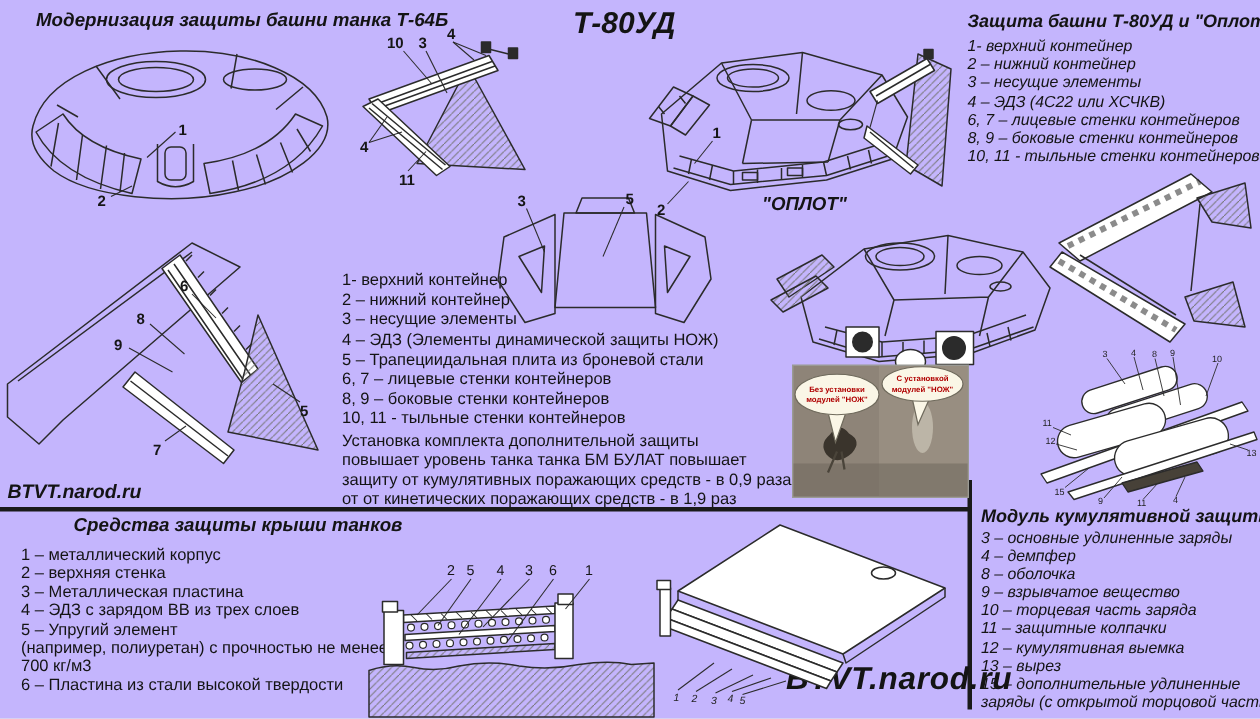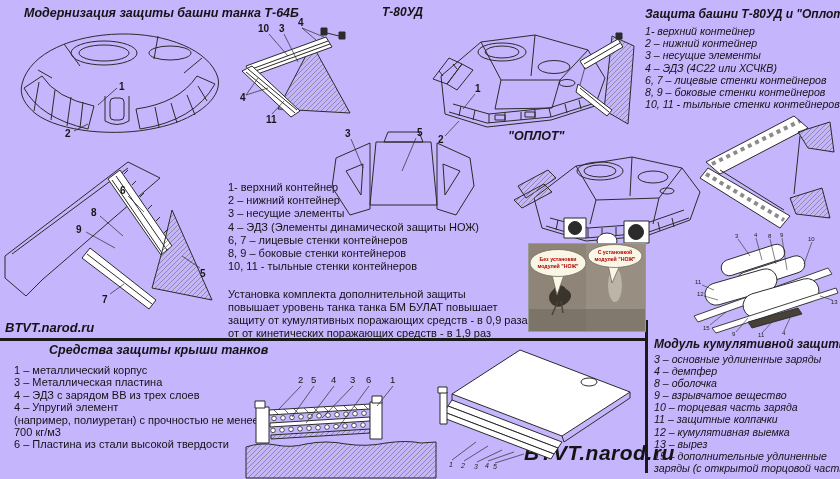--- a/index.html
+++ b/index.html
@@ -30,61 +30,63 @@
 
   <svg width="0" height="0" style="position:absolute">
     <defs>
       <pattern id="ht" patternUnits="userSpaceOnUse" width="5" height="5">
         <path d="M0,5 L5,0" stroke="#777" stroke-width="0.7" fill="none"></path>
       </pattern>
     </defs>
   </svg>
 
   <div class="abs b-title" style="left:24px;top:6px;">Модернизация защиты башни танка Т-64Б</div>
-  <div class="abs b-title" style="left:382px;top:5px;font-size:12px;">Т-80УД</div>
+  <div class="abs b-title" style="left:382px;top:5px;font-size:20px;">Т-80УД</div>
   <div class="abs b-title" style="left:508px;top:129px;">"ОПЛОТ"</div>
 
   <div class="abs" style="left:645px;top:7px;width:200px;">
     <div class="p-head">Защита башни Т-80УД и "Оплот"</div>
     <div class="list-i">1- верхний контейнер</div>
     <div class="list-i">2 – нижний контейнер</div>
     <div class="list-i">3 – несущие элементы</div>
     <div class="list-i">4 – ЭДЗ (4С22 или ХСЧКВ)</div>
     <div class="list-i">6, 7 – лицевые стенки контейнеров</div>
     <div class="list-i">8, 9 – боковые стенки контейнеров</div>
     <div class="list-i">10, 11 -  тыльные стенки контейнеров</div>
   </div>
 
   <div class="abs" style="left:228px;top:181px;">
     <div class="leg-i">1- верхний контейнер</div>
     <div class="leg-i">2 – нижний контейнер</div>
     <div class="leg-i">3 – несущие элементы</div>
     <div class="leg-i">4 – ЭДЗ (Элементы динамической защиты НОЖ)</div>
+    <div class="leg-i">5 – Трапециидальная плита из броневой стали</div>
     <div class="leg-i">6, 7 – лицевые стенки контейнеров</div>
     <div class="leg-i">8, 9 – боковые стенки контейнеров</div>
     <div class="leg-i">10, 11 -  тыльные стенки контейнеров</div>
   </div>
 
   <div class="abs" style="left:228px;top:288px;">
     <div class="note-i">Установка комплекта дополнительной защиты</div>
     <div class="note-i">повышает уровень танка танка БМ БУЛАТ повышает</div>
     <div class="note-i">защиту от кумулятивных поражающих средств - в 0,9 раза</div>
     <div class="note-i">от от кинетических поражающих средств - в 1,9 раз</div>
   </div>
 
   <div class="abs wm-s" style="left:5px;top:320px;">BTVT.narod.ru</div>
   <div class="rule" style="left:0;top:338px;width:648px;height:3px;"></div>
   <div class="rule" style="left:645px;top:320px;width:3px;height:153px;"></div>
 
   <div class="abs" style="left:14px;top:343px;">
     <div class="p-head" style="font-size:12.5px;margin-bottom:7px;margin-left:35px;">Средства защиты крыши танков</div>
     <div class="roof-i">1 – металлический корпус</div>
+    <div class="roof-i">2 – верхняя стенка</div>
     <div class="roof-i">3 – Металлическая пластина</div>
     <div class="roof-i">4 – ЭДЗ с зарядом ВВ из трех слоев</div>
-    <div class="roof-i">4 – Упругий элемент</div>
+    <div class="roof-i">5 – Упругий элемент</div>
     <div class="roof-i">(например, полиуретан) с прочностью не менее</div>
     <div class="roof-i">700 кг/м3</div>
     <div class="roof-i">6 – Пластина из стали высокой твердости</div>
   </div>
 
   <div class="abs" style="left:654px;top:337px;">
     <div class="p-head" style="margin-bottom:2px;">Модуль кумулятивной защиты</div>
     <div class="mod-i">3 – основные удлиненные заряды</div>
     <div class="mod-i">4 – демпфер</div>
     <div class="mod-i">8 – оболочка</div>

